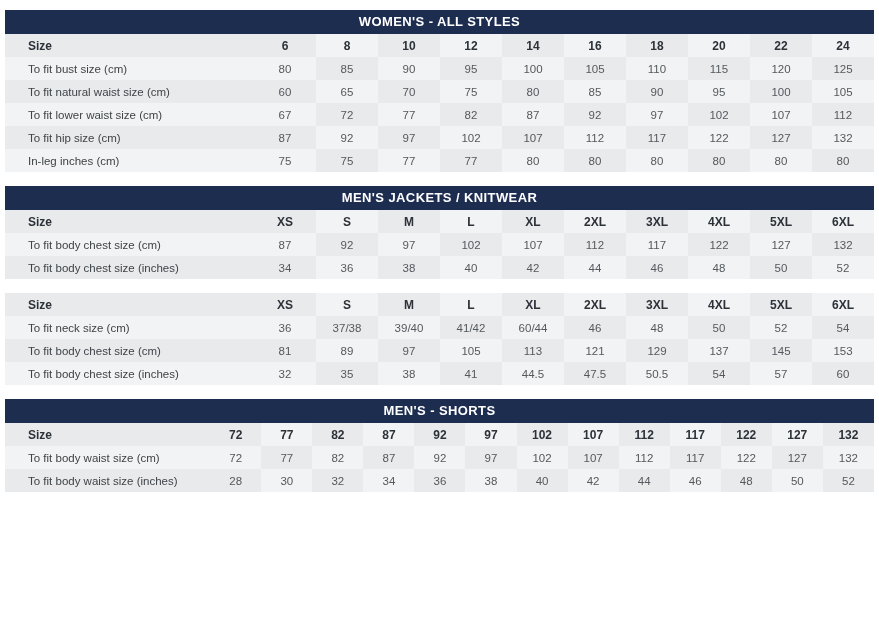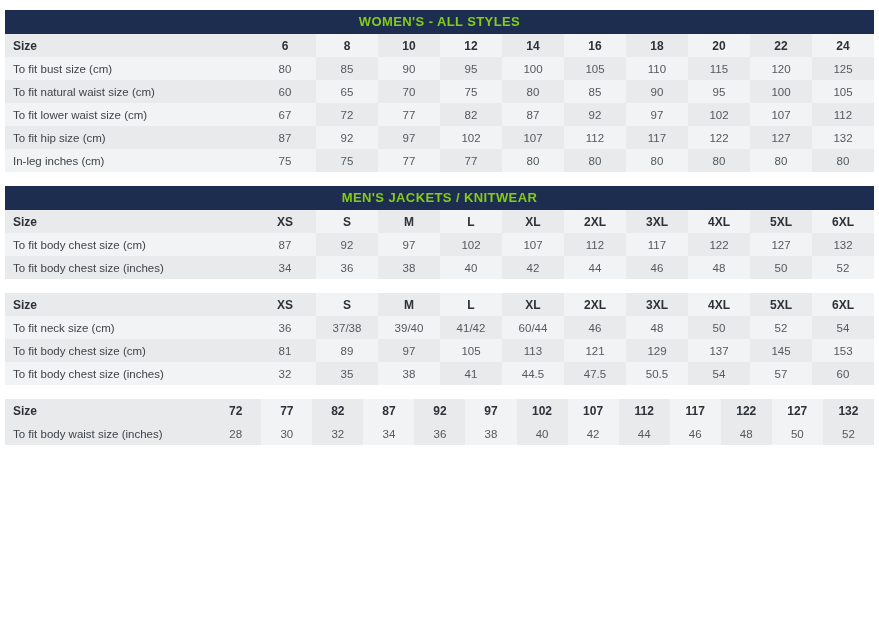--- a/index.html
+++ b/index.html
@@ -19,21 +19,21 @@
     height: 620px;
     position: relative;
     box-sizing: border-box;
     padding: 10px 5px 0 5px;
   }
   .table-block {
     margin-bottom: 14px;
   }
   .table-title {
     background: #1d2d50;
-    color: #84cc16;
+    color: #ffffff;
     font-weight: bold;
     font-size: 13px;
     letter-spacing: 0.4px;
     text-align: center;
     padding: 5px 0 5px 0;
     line-height: 14px;
   }
   table {
     border-collapse: collapse;
     width: 869px;
@@ -42,21 +42,21 @@
   td, th {
     font-size: 11.5px;
     font-weight: normal;
     padding: 0;
     height: 23px;
     vertical-align: middle;
     color: #54595d;
   }
   .rowlabel {
     text-align: left;
-    padding-left: 8px;
+    padding-left: 23px;
     color: #3f4448;
   }
   .val {
     text-align: center;
   }
   
   tr.head td {
     font-weight: bold;
     color: #2c3238;
     font-size: 12px;
@@ -305,20 +305,21 @@
           <td class="val light">50.5</td>
           <td class="val shade">54</td>
           <td class="val light">57</td>
           <td class="val shade">60</td>
         </tr>
       </tbody>
     </table>
   </div>
 
   <div class="table-block">
+    <div class="table-title">MEN'S - SHORTS</div>
     <table>
       <colgroup>
         <col style="width:205px">
         <col style="width:51px">
           <col style="width:51px">
           <col style="width:51px">
           <col style="width:51px">
           <col style="width:51px">
         <col style="width:51px">
           <col style="width:51px">
@@ -340,20 +341,36 @@
           <td class="val light">97</td>
           <td class="val shade">102</td>
           <td class="val light">107</td>
           <td class="val shade">112</td>
           <td class="val light">117</td>
           <td class="val shade">122</td>
           <td class="val light">127</td>
           <td class="val shade">132</td>
         </tr>
         <tr>
+          <td class="rowlabel labelcol-light">To fit body waist size (cm)</td>
+          <td class="val light">72</td>
+          <td class="val shade">77</td>
+          <td class="val light">82</td>
+          <td class="val shade">87</td>
+          <td class="val light">92</td>
+          <td class="val shade">97</td>
+          <td class="val light">102</td>
+          <td class="val shade">107</td>
+          <td class="val light">112</td>
+          <td class="val shade">117</td>
+          <td class="val light">122</td>
+          <td class="val shade">127</td>
+          <td class="val light">132</td>
+        </tr>
+        <tr>
           <td class="rowlabel labelcol-shade">To fit body waist size (inches)</td>
           <td class="val shade">28</td>
           <td class="val light">30</td>
           <td class="val shade">32</td>
           <td class="val light">34</td>
           <td class="val shade">36</td>
           <td class="val light">38</td>
           <td class="val shade">40</td>
           <td class="val light">42</td>
           <td class="val shade">44</td>

